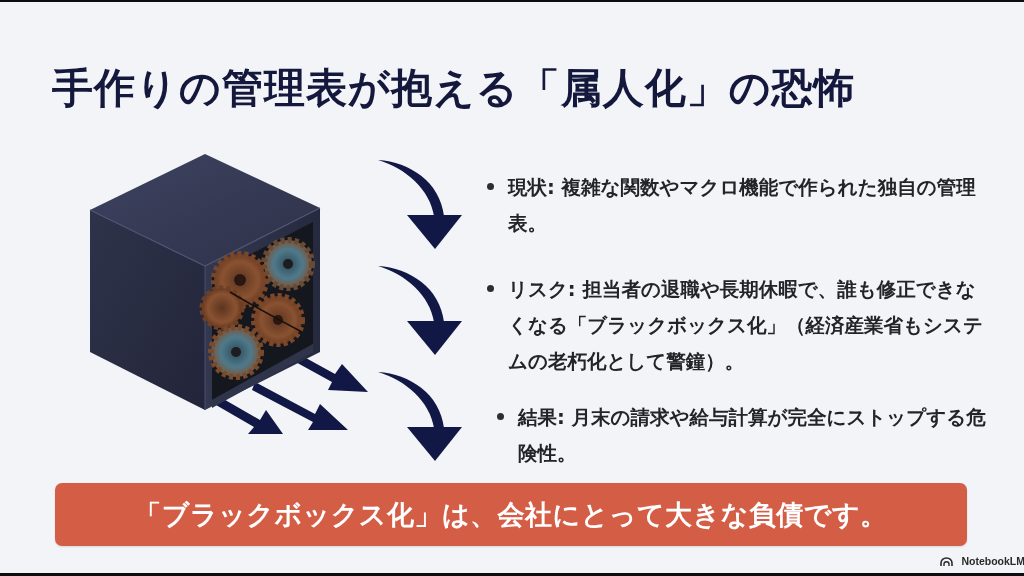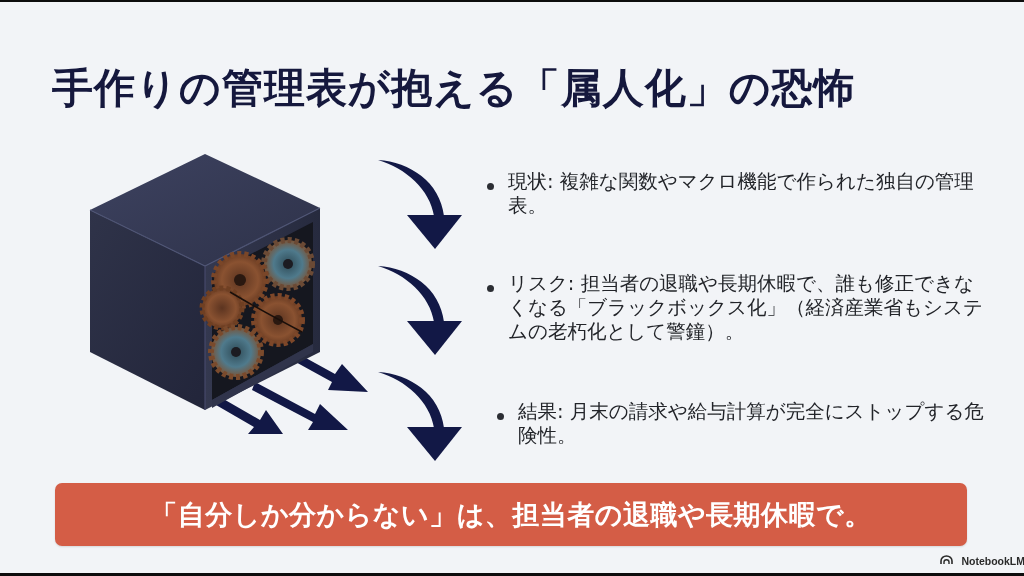--- a/index.html
+++ b/index.html
@@ -56,23 +56,23 @@
       top: 168px;
       width: 500px;
       margin: 0;
       padding: 0;
       list-style: none;
     }
     .bullet {
       position: relative;
       padding-left: 24px;
       font-size: 19.5px;
-      line-height: 24px;
+      line-height: 36px;
       color: #222429;
-      font-weight: normal;
+      font-weight: bold;
     }
     .bullet + .bullet { margin-top: 8px; }
     .bullet-1 { position: absolute; top: 0; left: 0; width: 480px; }
     .bullet-2 { position: absolute; top: 94px; left: 0; width: 480px; }
     .bullet-3 { position: absolute; top: 222px; left: 10px; width: 480px; }
     .bullet-dot {
       position: absolute;
       left: 3px;
       top: 13px;
       width: 7px;
@@ -98,21 +98,21 @@
       font-size: 27px;
       font-weight: bold;
       letter-spacing: 0.5px;
       white-space: nowrap;
     }
     .brand {
       position: absolute;
       right: 14px;
       bottom: 6px;
       display: flex;
-      align-items: flex-start;
+      align-items: flex-end;
       gap: 8px;
       color: #2a2a2a;
       font-size: 10.5px;
       font-family: "Liberation Sans", sans-serif;
       font-weight: bold;
       margin-top: 12px;
     }
     .brand-icon svg { display: block; }
   </style>
 </head>
@@ -224,21 +224,21 @@
       <span class="bullet-dot"></span>
       <span>リスク: 担当者の退職や長期休暇で、誰も修正できなくなる「ブラックボックス化」（経済産業省もシステムの老朽化として警鐘）。</span>
     </li>
     <li class="bullet bullet-3">
       <span class="bullet-dot"></span>
       <span>結果: 月末の請求や給与計算が完全にストップする危険性。</span>
     </li>
   </ul>
 
   <div class="banner">
-    <span class="banner-text">「自分しか分からない」は、担当者の退職や長期休暇で。</span>
+    <span class="banner-text">「ブラックボックス化」は、会社にとって大きな負債です。</span>
   </div>
 
   <div class="brand">
     <span class="brand-icon">
       <svg width="13" height="10" viewBox="0 0 13 10">
         <path d="M1,9 L1,6 A5.5,5 0 0 1 12,6 L12,9" fill="none" stroke="#2a2a2a" stroke-width="1.6"></path>
         <path d="M4,9 L4,7 A2.5,2.2 0 0 1 9,7 L9,9" fill="none" stroke="#2a2a2a" stroke-width="1.4"></path>
       </svg>
     </span>
     <span>NotebookLM</span>

